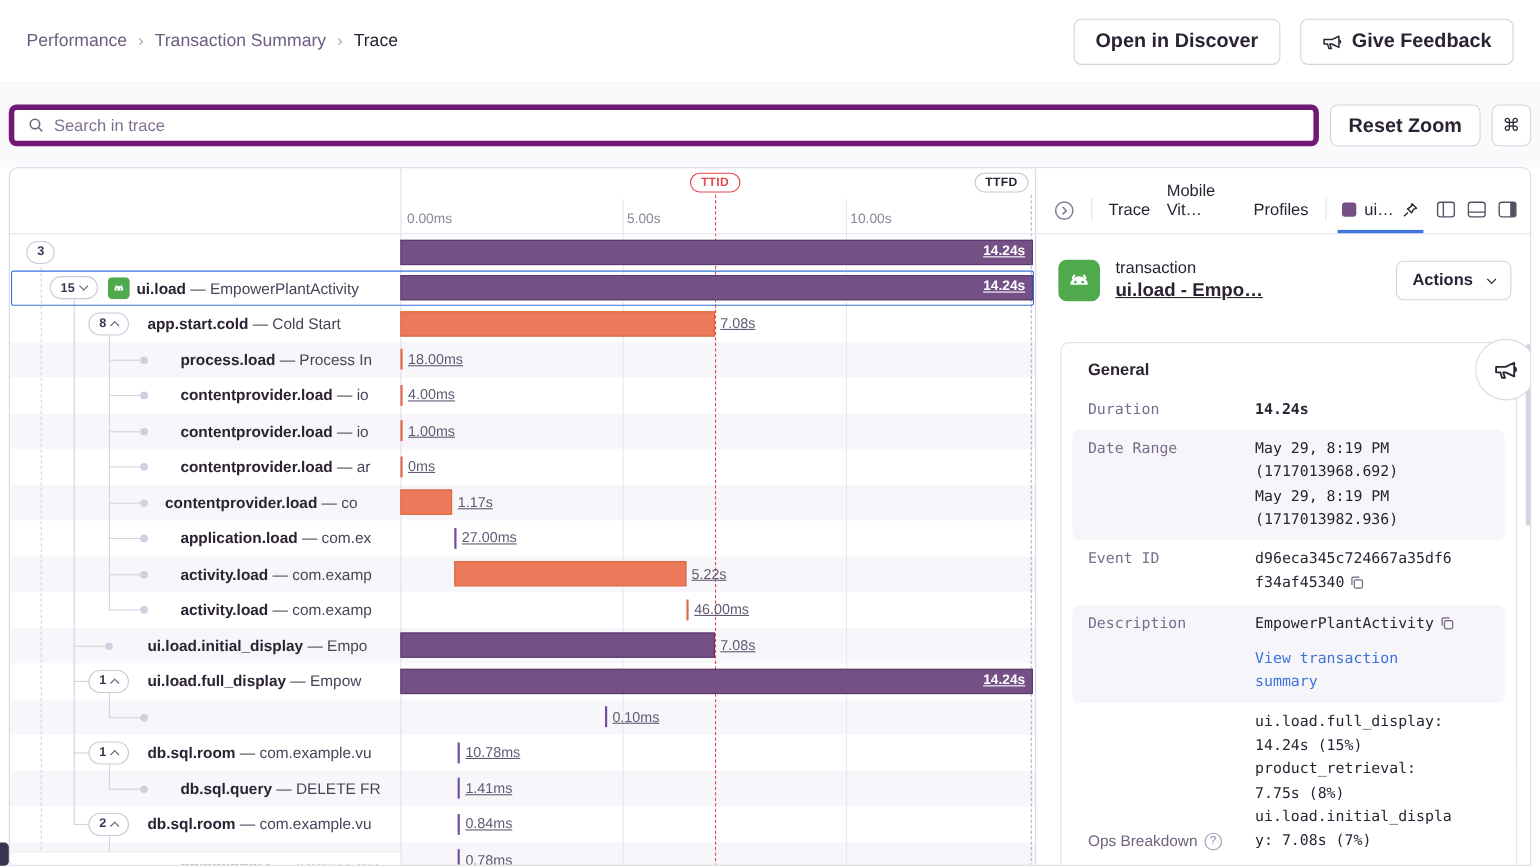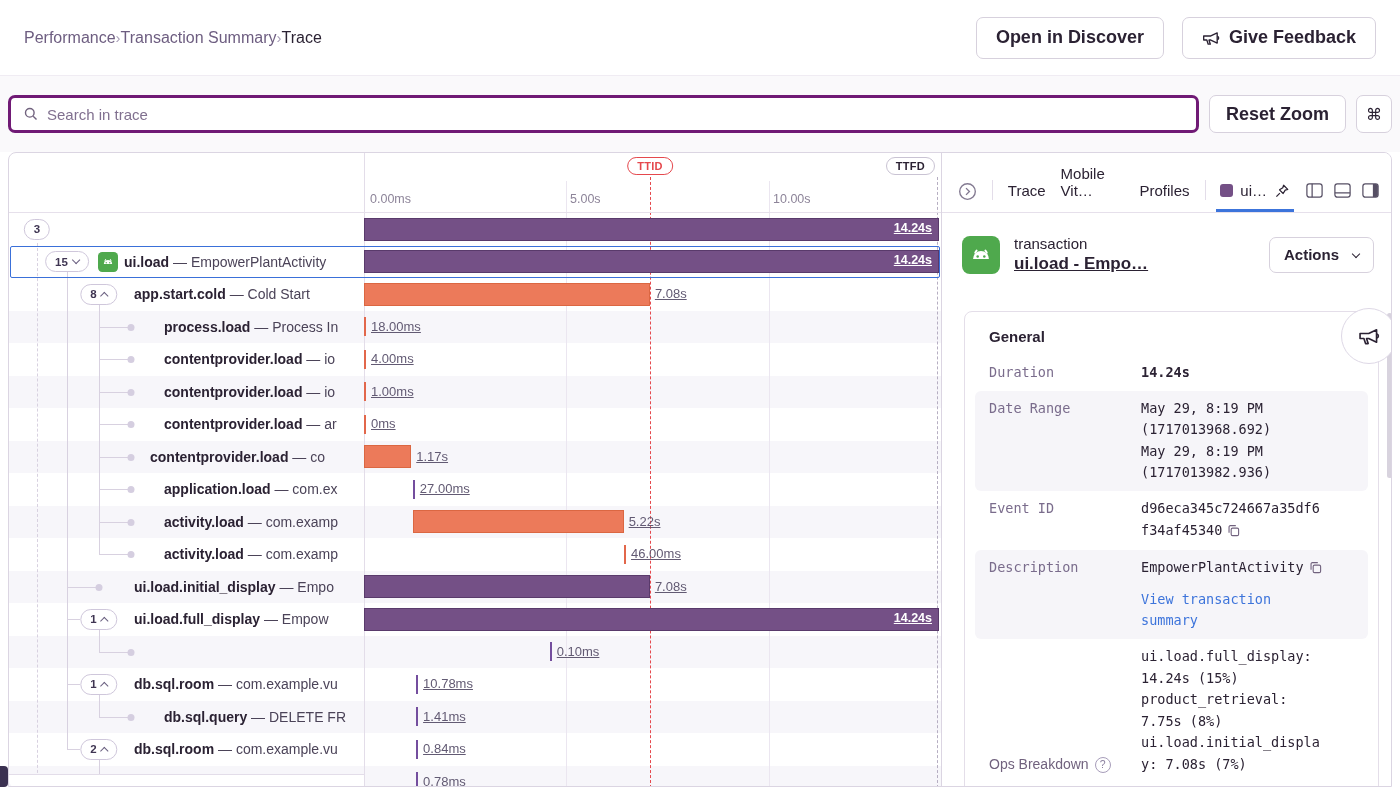--- a/index.html
+++ b/index.html
@@ -5,35 +5,35 @@
   * { margin:0; padding:0; box-sizing:border-box; }
   html,body { width:1400px; height:787px; overflow:hidden; background:#fff;
     font-family:"Liberation Sans","DejaVu Sans",sans-serif; color:#2b2233; }
   .mono { font-family:"DejaVu Sans Mono","Liberation Mono",monospace; }
   .pre { white-space:pre-line; }
 
   
   .topbar { position:absolute; top:0; left:0; width:1400px; height:76px; background:#fff;
     display:flex; align-items:center; justify-content:space-between; padding:0 24px 0 24px;
     border-bottom:1px solid #f0ecf3; }
-  .breadcrumb { font-size:16px; display:flex; align-items:flex-start; }
+  .breadcrumb { font-size:16px; display:flex; align-items:flex-start; gap:10px; }
   .breadcrumb a { color:#6d5d80; text-decoration:none; cursor:pointer; }
   .breadcrumb .sep { color:#a99fb8; font-size:15px; }
   .breadcrumb .current { color:#2b2233; }
   .topbar-actions { display:flex; gap:18px; }
   .btn { background:#fff; border:1px solid #d7d1dd; border-radius:7px; color:#2b2233;
     font-family:inherit; font-size:18px; font-weight:700; display:inline-flex; align-items:center;
     justify-content:center; gap:9px; cursor:pointer; }
   .btn-lg { height:42px; padding:0 19px; }
   .btn svg { flex:none; }
 
   
   .subbar { position:absolute; top:76px; left:0; width:1400px; height:76px; background:#faf9fb;
     display:flex; align-items:center; padding:0 8px; gap:10px; }
-  .searchbox { flex:1; height:38px; background:#fff; border:3px solid #701a75; border-radius:7px;
+  .searchbox { flex:1; height:38px; background:#fff; border:5px solid #701a75; border-radius:7px;
     display:flex; align-items:center; padding:0 12px; gap:8px; }
   .searchbox input { border:none; outline:none; flex:1; font-family:inherit; font-size:15px; color:#2b2233; background:transparent; }
   .searchbox input::placeholder { color:#80708f; }
   .btn-md { height:38px; padding:0 16px; }
   .btn-sq { height:38px; width:36px; padding:0; font-weight:400; font-size:16px; }
 
   
   .trace-panel { position:absolute; top:152px; left:8px; width:1384px; height:635px;
     background:#fff; border:1px solid #dbd5e2; border-radius:8px 8px 0 0; overflow:hidden; }
   .waterfall { position:absolute; top:0; left:0; width:932px; height:635px; }

